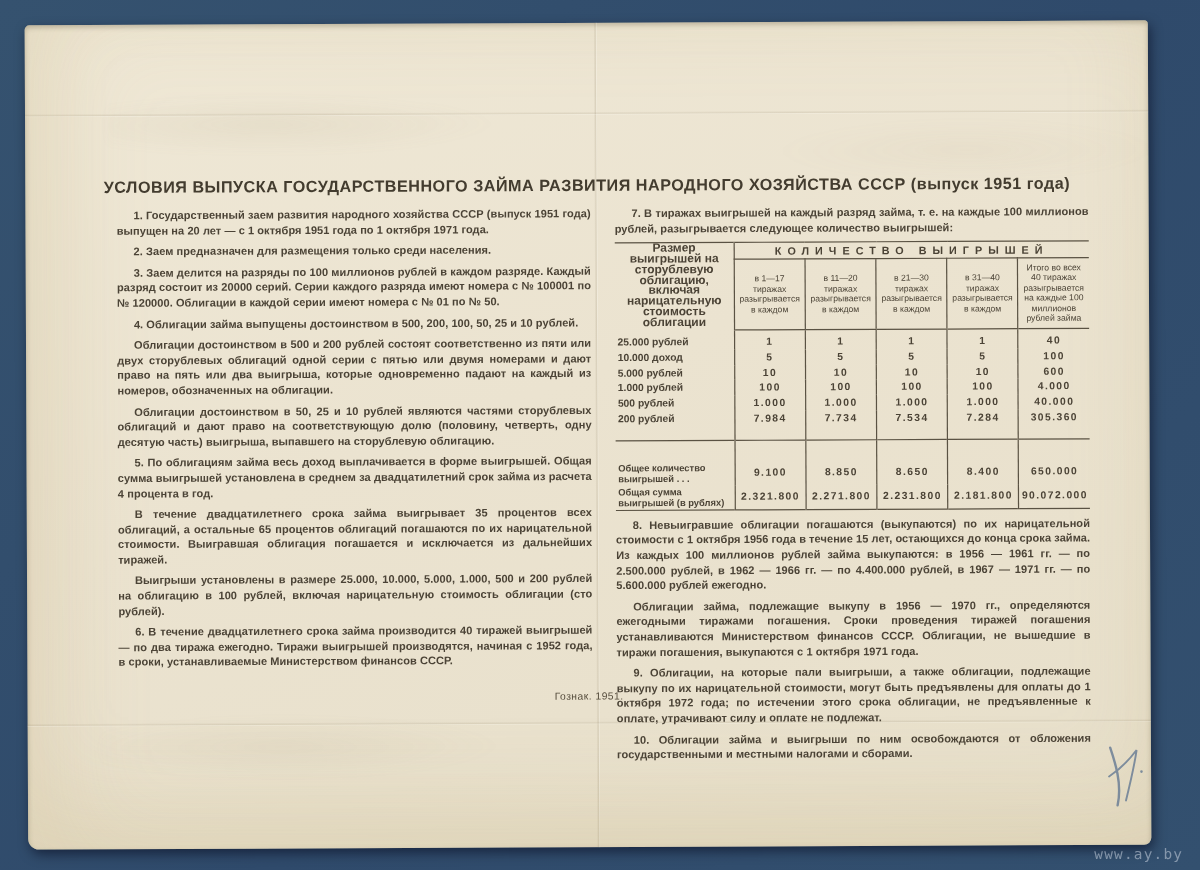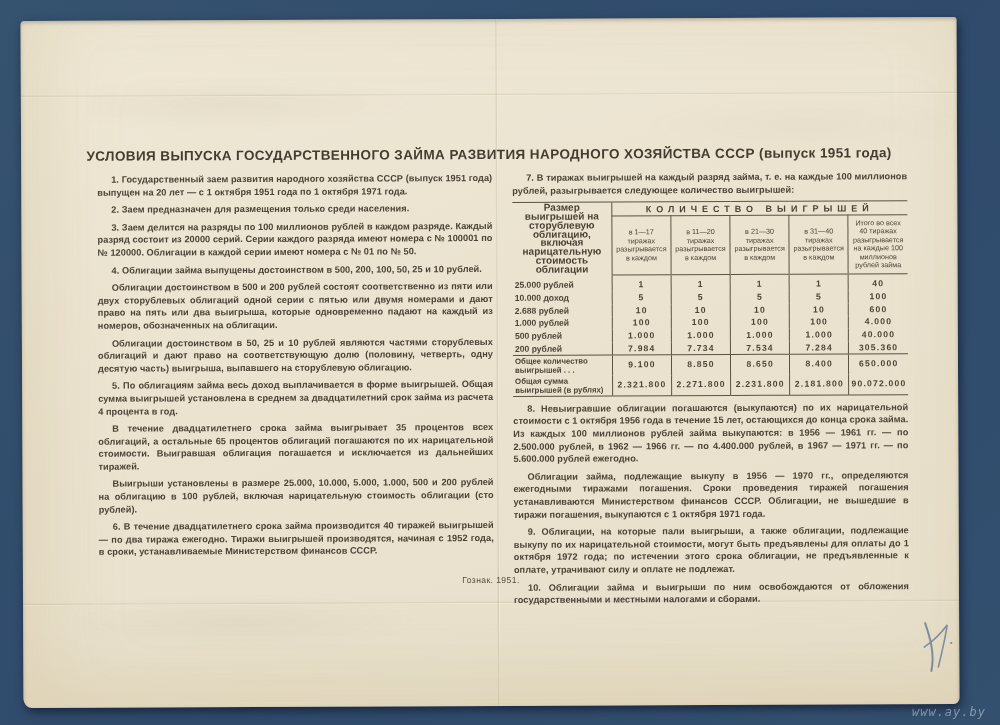--- a/index.html
+++ b/index.html
@@ -58,34 +58,34 @@
     font-size:7.2px;line-height:8.4px;font-weight:normal;text-align:center;
     border-bottom:1.2px solid #5a5243;padding:2px 1px 3px 1px;
   }
   th.sub-hd.itogo{width:18%;}
   td.row-label{
     font-size:8.6px;font-weight:bold;text-align:left;padding-right:7px;
     border-right:1.2px solid #5a5243;line-height:10.8px;
   }
   td.val{font-size:8.6px;font-weight:bold;text-align:center;letter-spacing:1.2px;line-height:10.8px;}
   tr.first-body td{padding-top:4px;}
-  tr.last-body td{padding-bottom:0;}
+  tr.last-body td{padding-bottom:12px;}
   td.sum-label{
     font-size:7.8px;line-height:9px;font-weight:bold;text-align:left;padding:2px 2px 2px 2px;
     border-right:1.2px solid #5a5243;
   }
-  tr.sum-top td{border-top:1.2px solid #5a5243;padding-top:1px;}
+  tr.sum-top td{border-top:1.2px solid #5a5243;padding-top:18px;}
   .footer-line{
     position:absolute;left:0;top:556px;width:100%;text-align:center;
     font-size:8.6px;color:#55globals4c3c;color:#554c3c;letter-spacing:0.4px;
   }
   .handwriting{position:absolute;left:888px;top:596px;width:50px;height:66px;opacity:0.75;}
   .watermark{
     position:absolute;right:14px;bottom:6px;font-size:12px;letter-spacing:1px;
-    color:rgba(200,210,222,0.55);font-family:"DejaVu Sans Mono",monospace;font-style:italic;
+    color:rgba(200,210,222,0.55);font-family:"DejaVu Sans Mono",monospace;
   }
 </style>
 </head>
 <body>
 
 <div class="paper">
   <div class="smudge smudge-a"></div>
   <div class="smudge smudge-b"></div>
   <div class="smudge smudge-c"></div>
   <div class="crease-v" style="left:474px;"></div>
@@ -135,21 +135,21 @@
         </tr>
         <tr>
           <td class="row-label">10.000 доход</td>
           <td class="val">5</td>
           <td class="val c-sep">5</td>
           <td class="val c-sep">5</td>
           <td class="val c-sep">5</td>
           <td class="val c-sep">100</td>
         </tr>
         <tr>
-          <td class="row-label">2.688 рублей</td>
+          <td class="row-label">5.000 рублей</td>
           <td class="val">10</td>
           <td class="val c-sep">10</td>
           <td class="val c-sep">10</td>
           <td class="val c-sep">10</td>
           <td class="val c-sep">600</td>
         </tr>
         <tr>
           <td class="row-label">1.000 рублей</td>
           <td class="val">100</td>
           <td class="val c-sep">100</td>

